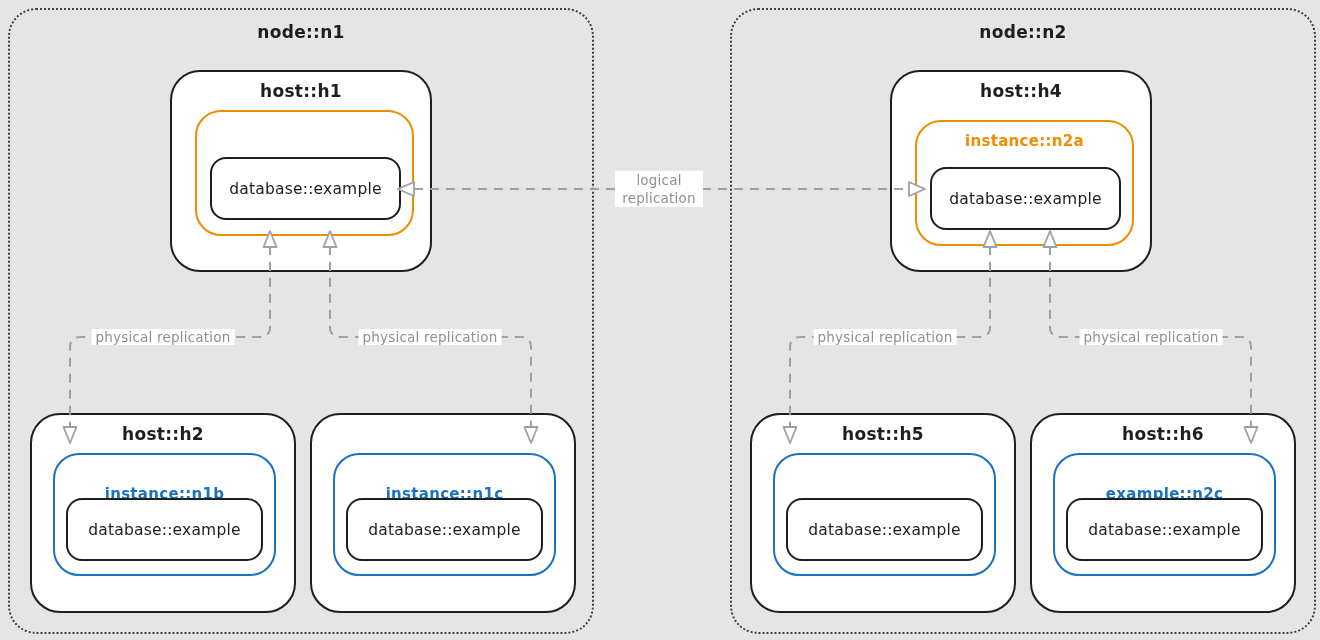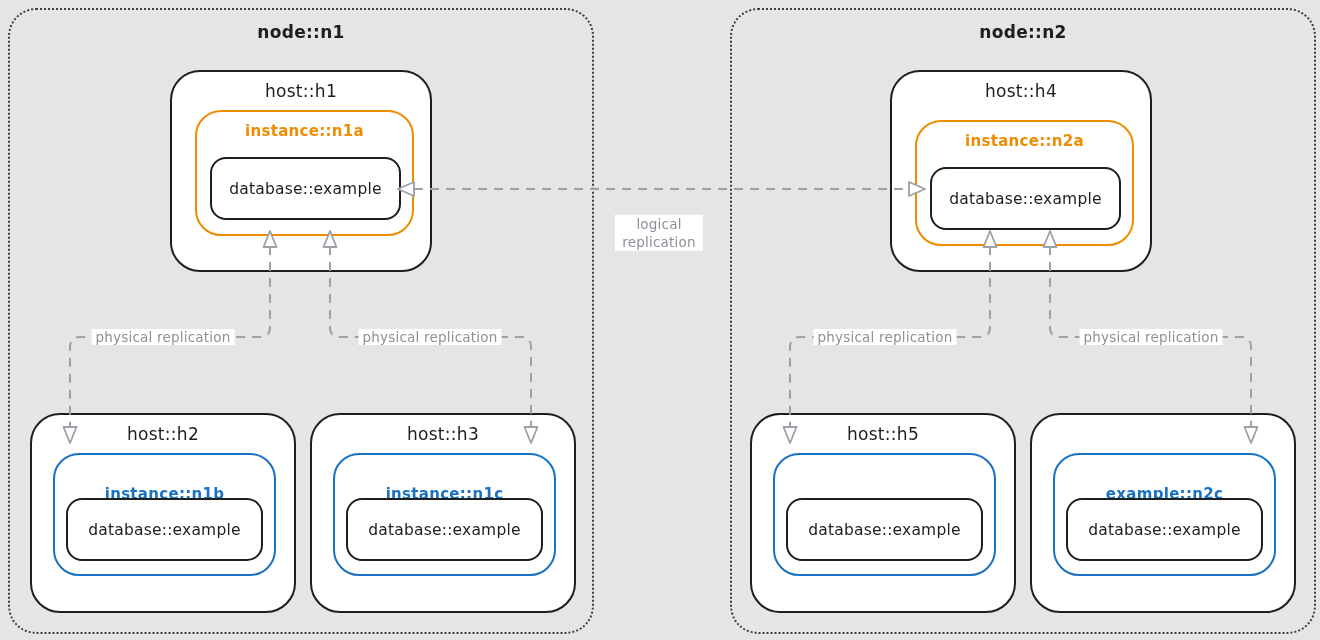--- a/index.html
+++ b/index.html
@@ -22,21 +22,21 @@
     position:absolute;border:2px solid #1e1e1e;border-radius:30px;background:#ffffff;
   }
   #h1{left:170px;top:70px;width:258px;height:198px;}
   #h4{left:890px;top:70px;width:258px;height:198px;}
   #h2{left:30px;top:413px;width:262px;height:196px;}
   #h3{left:310px;top:413px;width:262px;height:196px;}
   #h5{left:750px;top:413px;width:262px;height:196px;}
   #h6{left:1030px;top:413px;width:262px;height:196px;}
   .host-title{
     position:absolute;top:9px;left:0;width:100%;text-align:center;
-    font-size:17px;font-weight:400;letter-spacing:.3px;
+    font-size:17px;font-weight:700;letter-spacing:.3px;
   }
   
   .instance{
     position:absolute;border-radius:26px;background:#ffffff;border:2px solid #1971c2;
   }
   .instance.primary{border-color:#f08c00;}
   .instance.primary .instance-title{color:#f08c00;}
   .instance.replica .instance-title{color:#1971c2;margin-top:20px;}
   #inst-n1a{left:23px;top:38px;width:215px;height:122px;}
   #inst-n2a{left:23px;top:48px;width:215px;height:122px;}
@@ -61,53 +61,51 @@
   .conn-label{
     position:absolute;transform:translate(-50%,-50%);z-index:6;
     color:#8b9197;background:#ffffff;font-size:13.5px;letter-spacing:.2px;
     white-space:nowrap;padding:0 4px;text-align:center;
   }
   .conn-label.logical{white-space:normal;width:84px;line-height:1.35;padding:0 2px;}
   #pl1{left:163px;top:337px;}
   #pl2{left:430px;top:337px;}
   #pl3{left:885px;top:337px;}
   #pl4{left:1151px;top:337px;}
-  #ll{left:659px;top:189px;margin-top:44px;}
+  #ll{left:659px;top:189px;}
 </style>
 </head>
 <body>
 
 <div class="canvas">
 
   <div class="node" id="node1">
     <div class="node-title">node::n1</div>
   </div>
 
   <div class="node" id="node2">
     <div class="node-title">node::n2</div>
   </div>
 
   <div class="host" id="h1">
     <div class="host-title">host::h1</div>
     <div class="instance primary" id="inst-n1a">
-      <div class="instance-title">instance::n1a</div>
       <div class="database">database::example</div>
     </div>
   </div>
 
   <div class="host" id="h2">
     <div class="host-title">host::h2</div>
     <div class="instance replica" id="inst-n1b">
       <div class="instance-title">instance::n1b</div>
       <div class="database">database::example</div>
     </div>
   </div>
 
   <div class="host" id="h3">
-    <div class="host-title">host::h3</div>
     <div class="instance replica" id="inst-n1c">
       <div class="instance-title">instance::n1c</div>
       <div class="database">database::example</div>
     </div>
   </div>
 
   <div class="host" id="h4">
     <div class="host-title">host::h4</div>
     <div class="instance primary" id="inst-n2a">
       <div class="instance-title">instance::n2a</div>
@@ -116,20 +114,21 @@
   </div>
 
   <div class="host" id="h5">
     <div class="host-title">host::h5</div>
     <div class="instance replica" id="inst-n2b">
       <div class="database">database::example</div>
     </div>
   </div>
 
   <div class="host" id="h6">
+    <div class="host-title">host::h6</div>
     <div class="instance replica" id="inst-n2c">
       <div class="instance-title">example::n2c</div>
       <div class="database">database::example</div>
     </div>
   </div>
 
   <svg class="overlay" viewBox="0 0 1320 640">
 
     <path class="conn" d="M 270 246 L 270 327 Q 270 337 260 337 L 80 337 Q 70 337 70 347 L 70 428"></path>
     <polygon class="head" points="270,231 263.5,247 276.5,247"></polygon>

